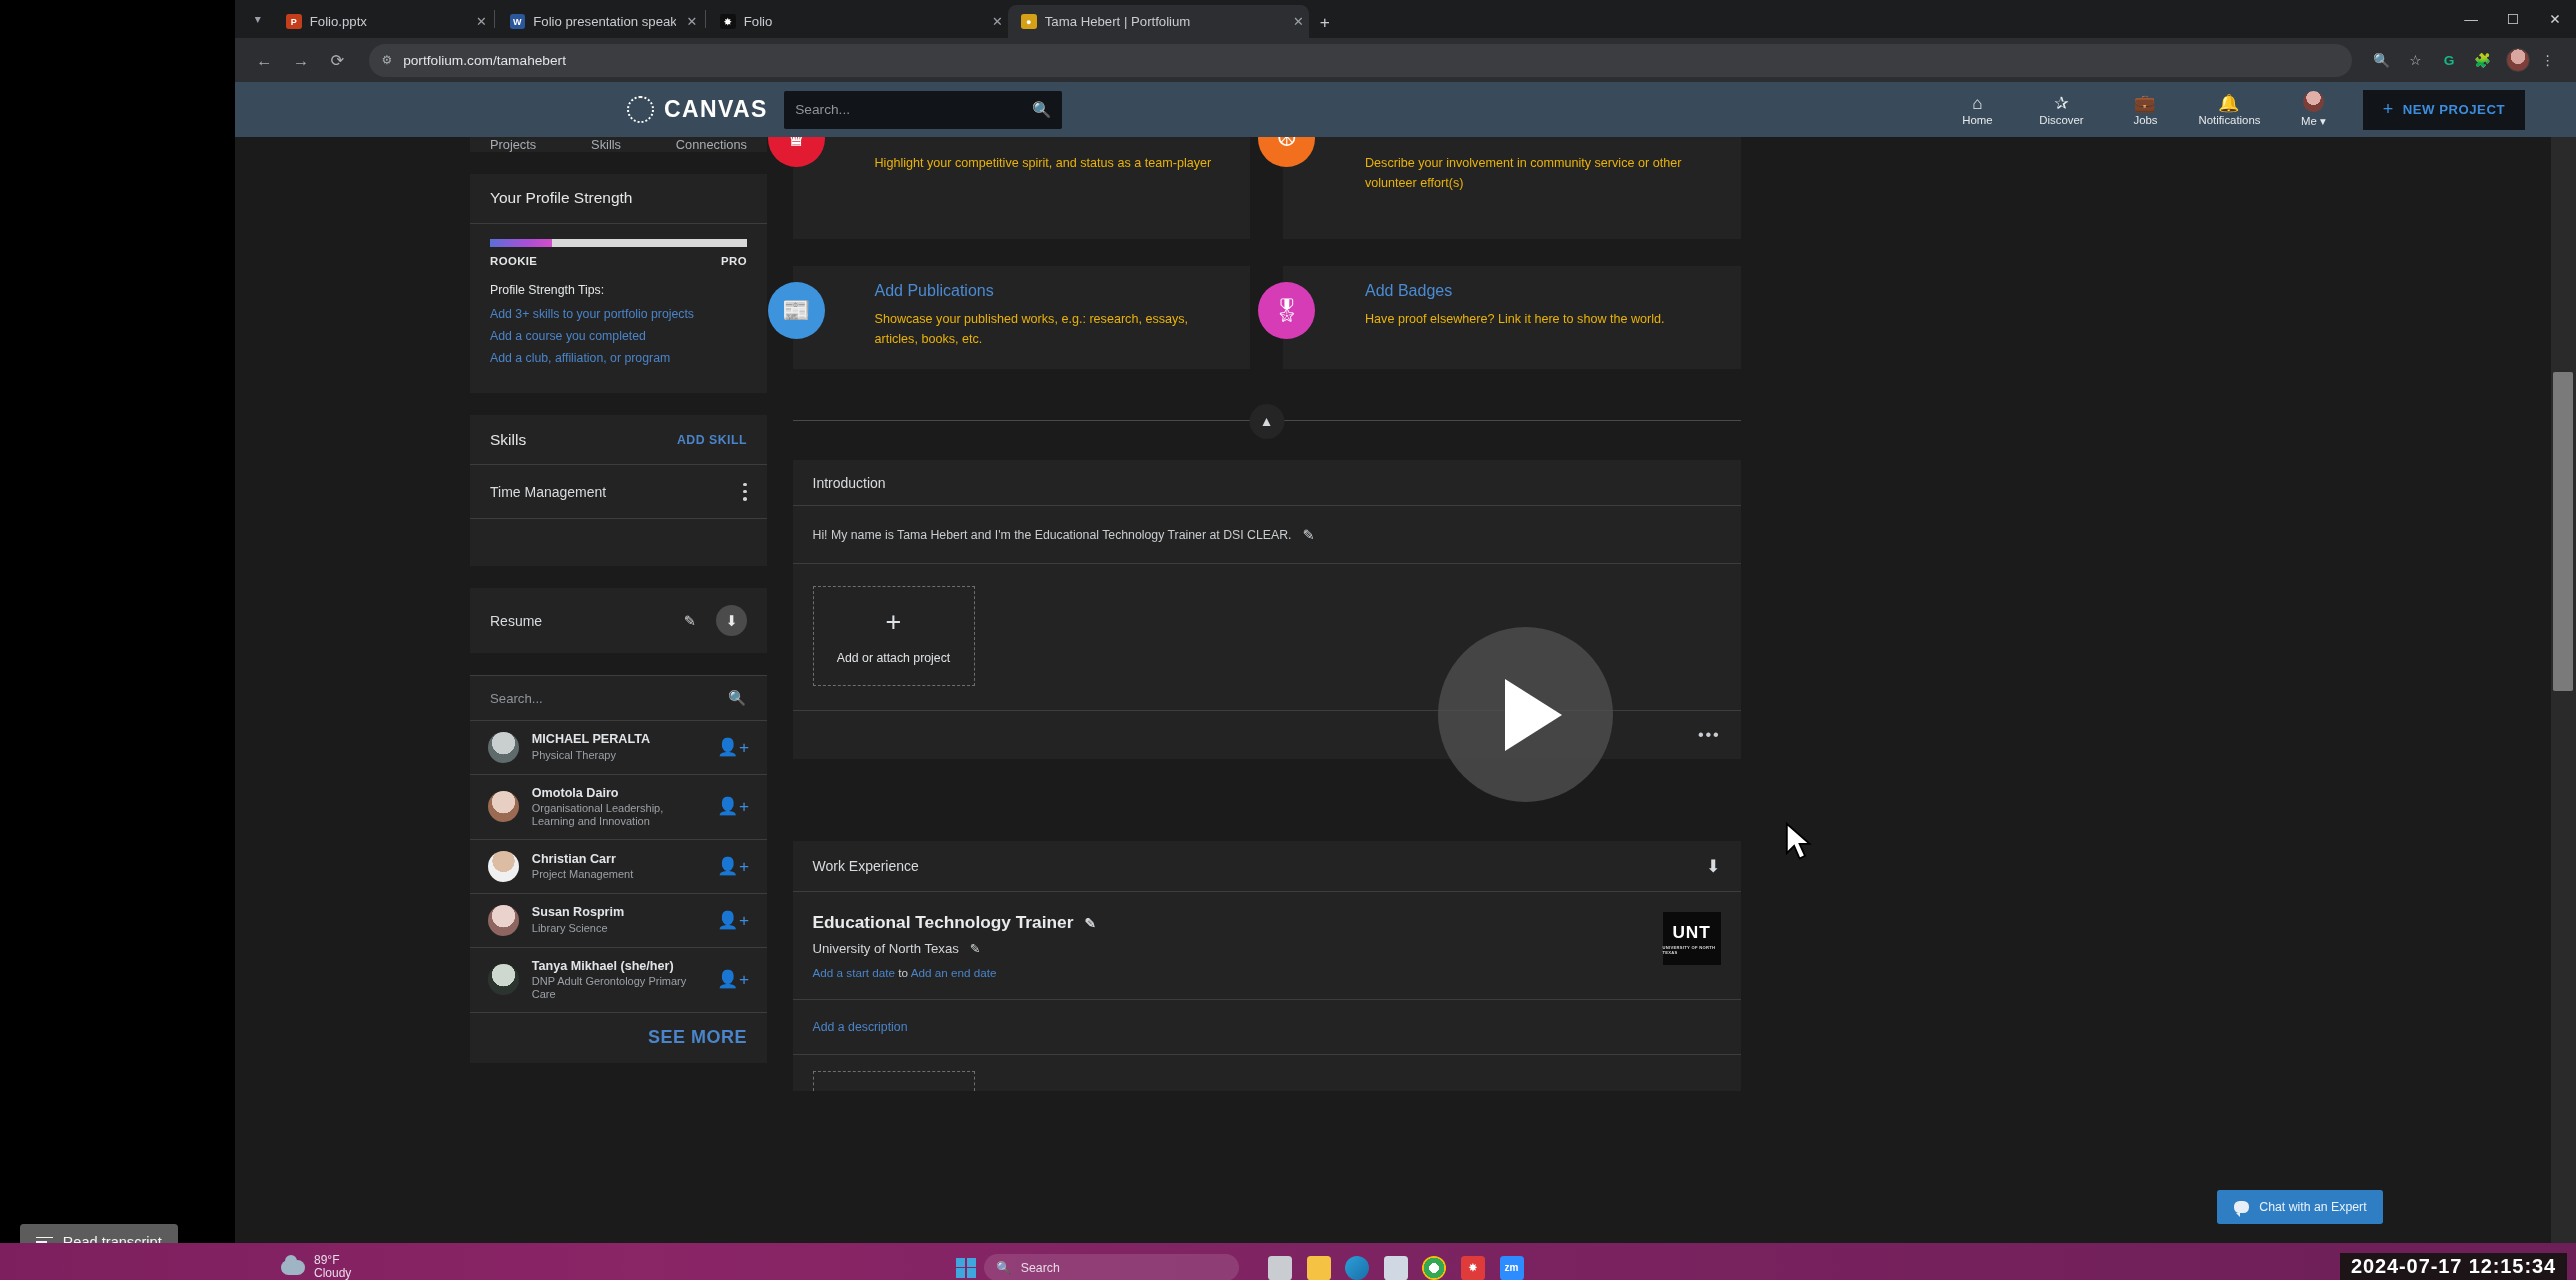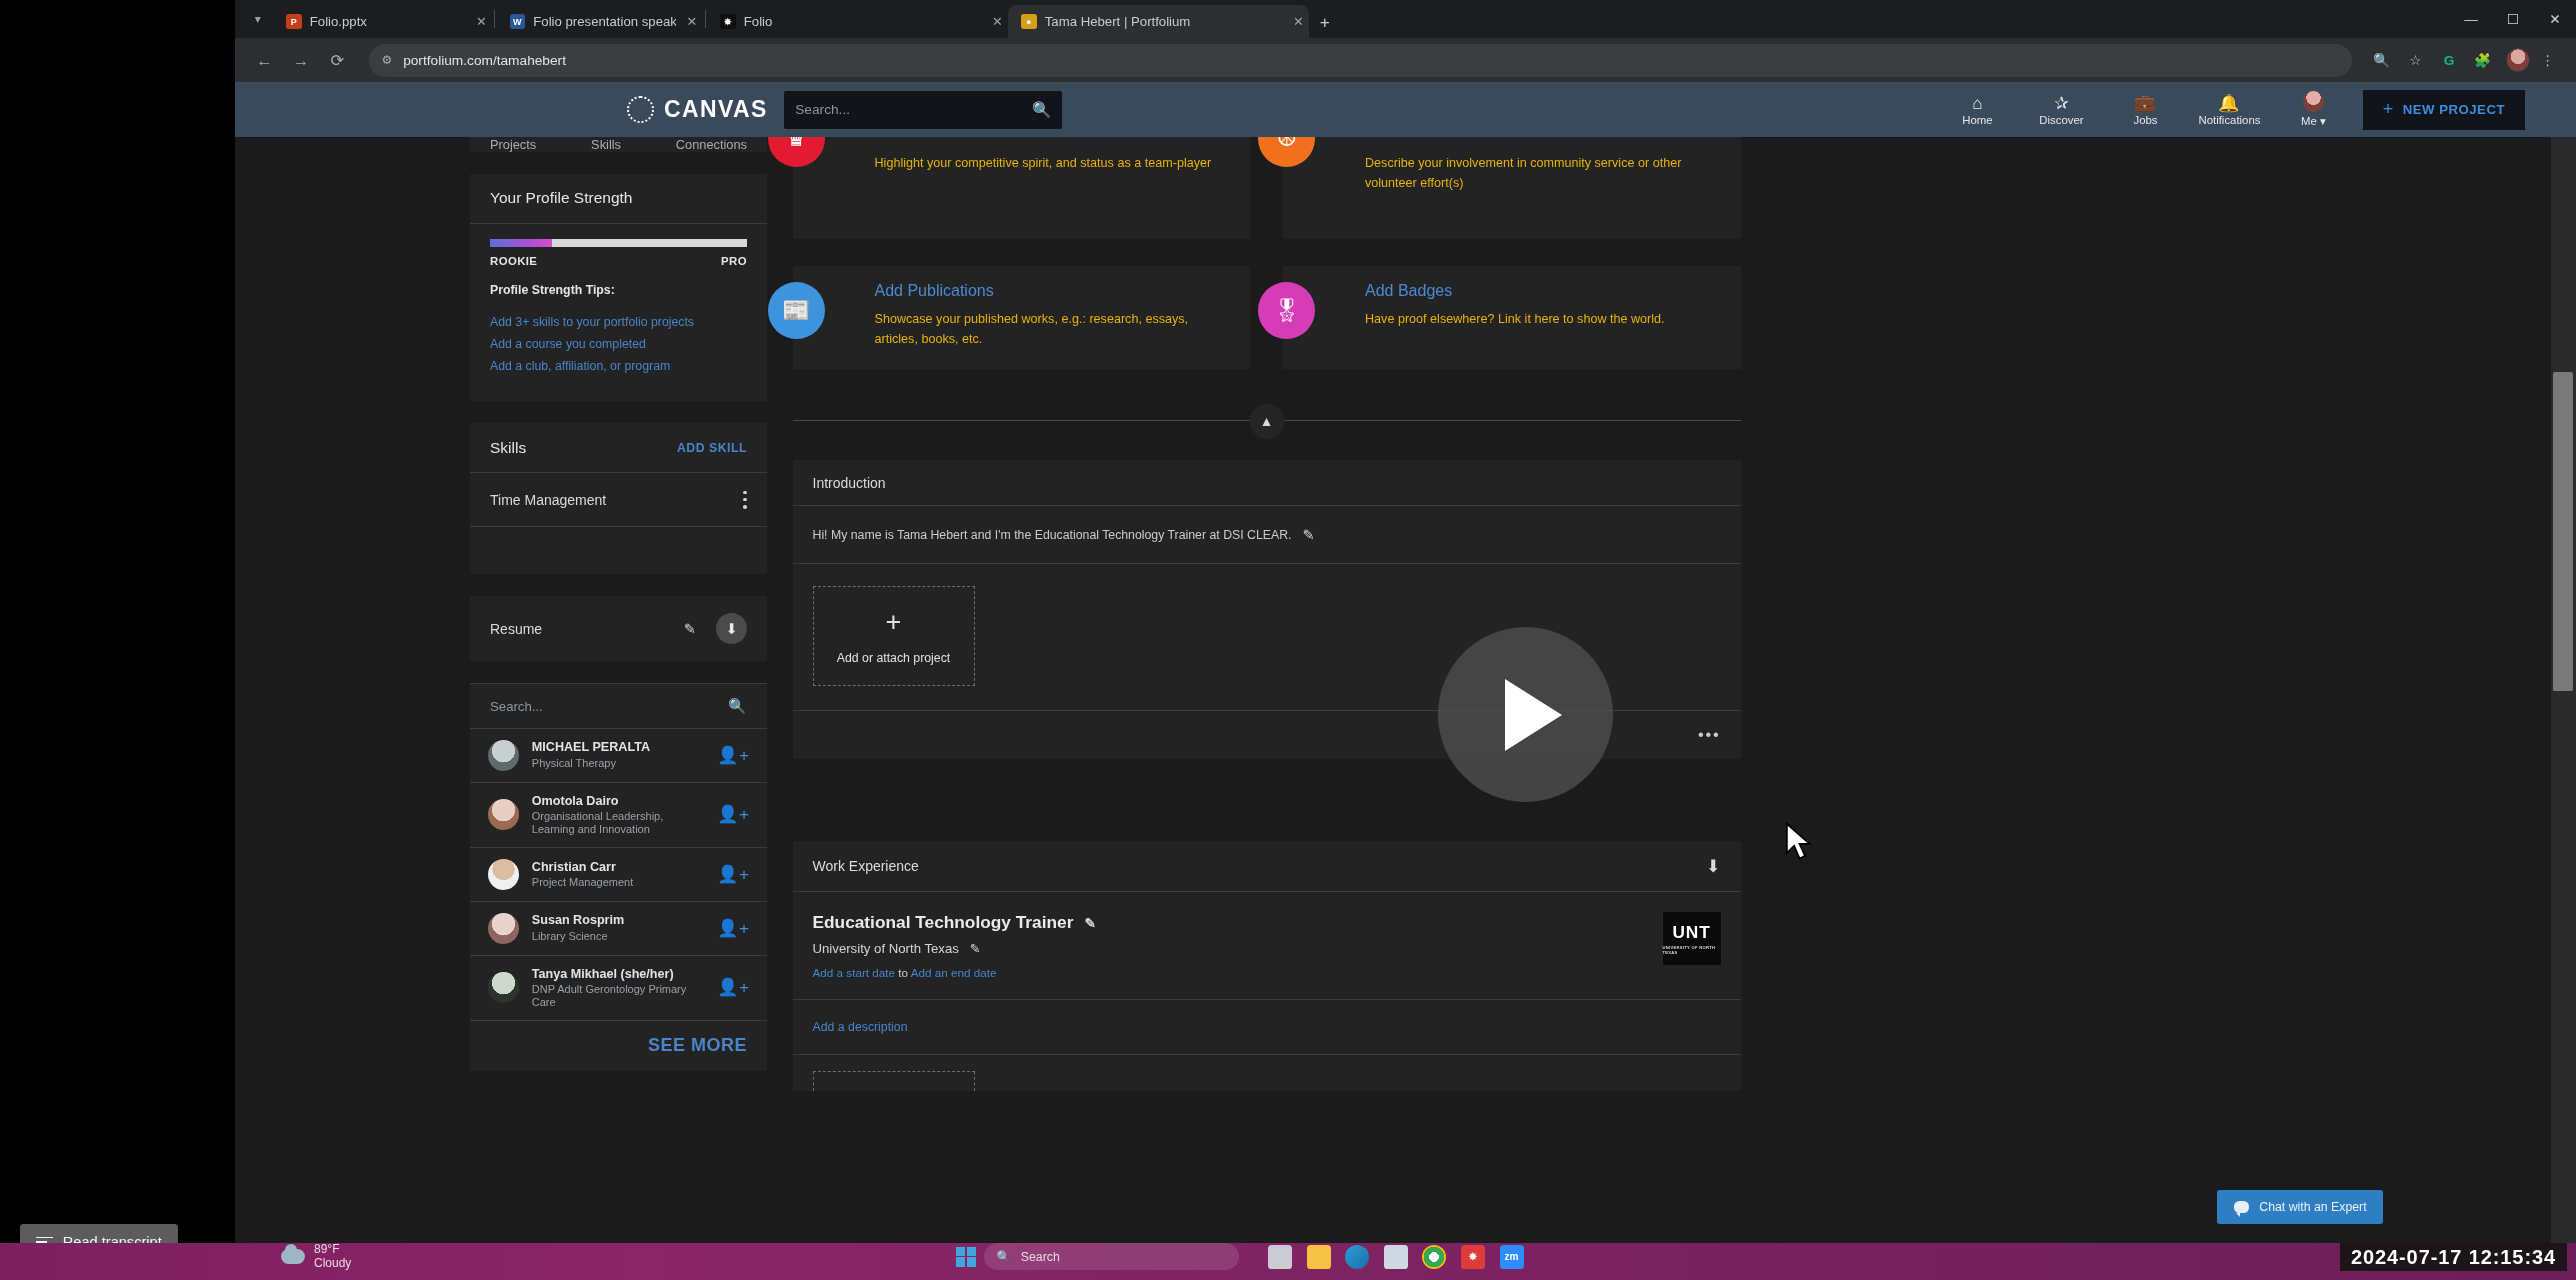--- a/index.html
+++ b/index.html
@@ -138,21 +138,21 @@
     font-size: 12.8px; justify-content: space-between; margin-bottom: 22px;
   }
 
   
   .ps-body { padding: 15.5px 20px 20px; }
   .ps-bar { height: 8.2px; background: #d8d8d8; position: relative; margin-bottom: 8.2px; }
   .ps-bar .fill { position: absolute; left:0; top:0; bottom:0; width: 24%;
      background: linear-gradient(90deg,#5b6fd6 0%, #a94fd6 60%, #d24fc8 100%); }
   .ps-scale { display: flex; justify-content: space-between; color: #e4e6e8;
      font-size: 11.4px; font-weight: bold; letter-spacing: 0.4px; margin-bottom: 15.5px; }
-  .ps-tiptitle { color: #e4e6e8; font-size: 12.3px; font-weight: bold; margin-bottom: 18px; }
+  .ps-tiptitle { color: #e4e6e8; font-size: 12.3px; font-weight: normal; margin-bottom: 10px; }
   .ps-tip { font-size: 12.3px; margin-bottom: 8.2px; }
 
   
   .skill-row { padding: 15.5px 20px; display: flex; align-items: center;
      justify-content: space-between; color: #d9dcdf; font-size: 14px; }
   .kebab { color: #cfd3d6; font-size: 16.4px; letter-spacing: 0; line-height: 5.5px;
      display:flex; flex-direction:column; align-items:center; }
   .kebab span { width: 3.6px; height: 3.6px; border-radius: 50%; background: #cfd3d6; margin: 1.8px 0; }
   .skill-empty { height: 47px; }
 
@@ -282,21 +282,21 @@
   .read-transcript .lines { display:flex; flex-direction:column; gap:2.7px; }
   .read-transcript .lines i { display:block; height:1.8px; background:#f2f4f6; }
   .read-transcript .lines i:nth-child(1){ width: 16.4px; }
   .read-transcript .lines i:nth-child(2){ width: 11px; }
   .read-transcript .lines i:nth-child(3){ width: 13.7px; }
 
   
   #taskbar {
     position: absolute; left: 0; bottom: 0; width: 2576px; height: 38px;
     background: linear-gradient(90deg,#7d1f5e 0%, #8a2566 25%, #7c2361 55%, #6d1f57 100%);
-    display: flex; align-items: flex-start; z-index: 60;
+    display: flex; align-items: flex-end; z-index: 60;
   }
   .tb-weather { display: flex; align-items: center; margin-left: 281px; gap: 9px; }
   .tb-weather .cloud { width: 24px; height: 14.6px; background: #9fb4c4; border-radius: 8.2px;
       position: relative; }
   .tb-weather .cloud::before { content:''; position:absolute; left:3.6px; top:-5.5px;
       width: 12px; height: 12px; border-radius: 50%; background: #9fb4c4; }
   .tb-weather .txt { color: #e9dbe8; font-size: 12px; line-height: 13.7px; }
   .tb-center { display: flex; align-items: center; gap: 7.3px; margin-left: 605px; }
   .winlogo { width: 20px; height: 20px; display: grid;
     grid-template-columns: 1fr 1fr; grid-template-rows: 1fr 1fr; gap: 1.8px; }

